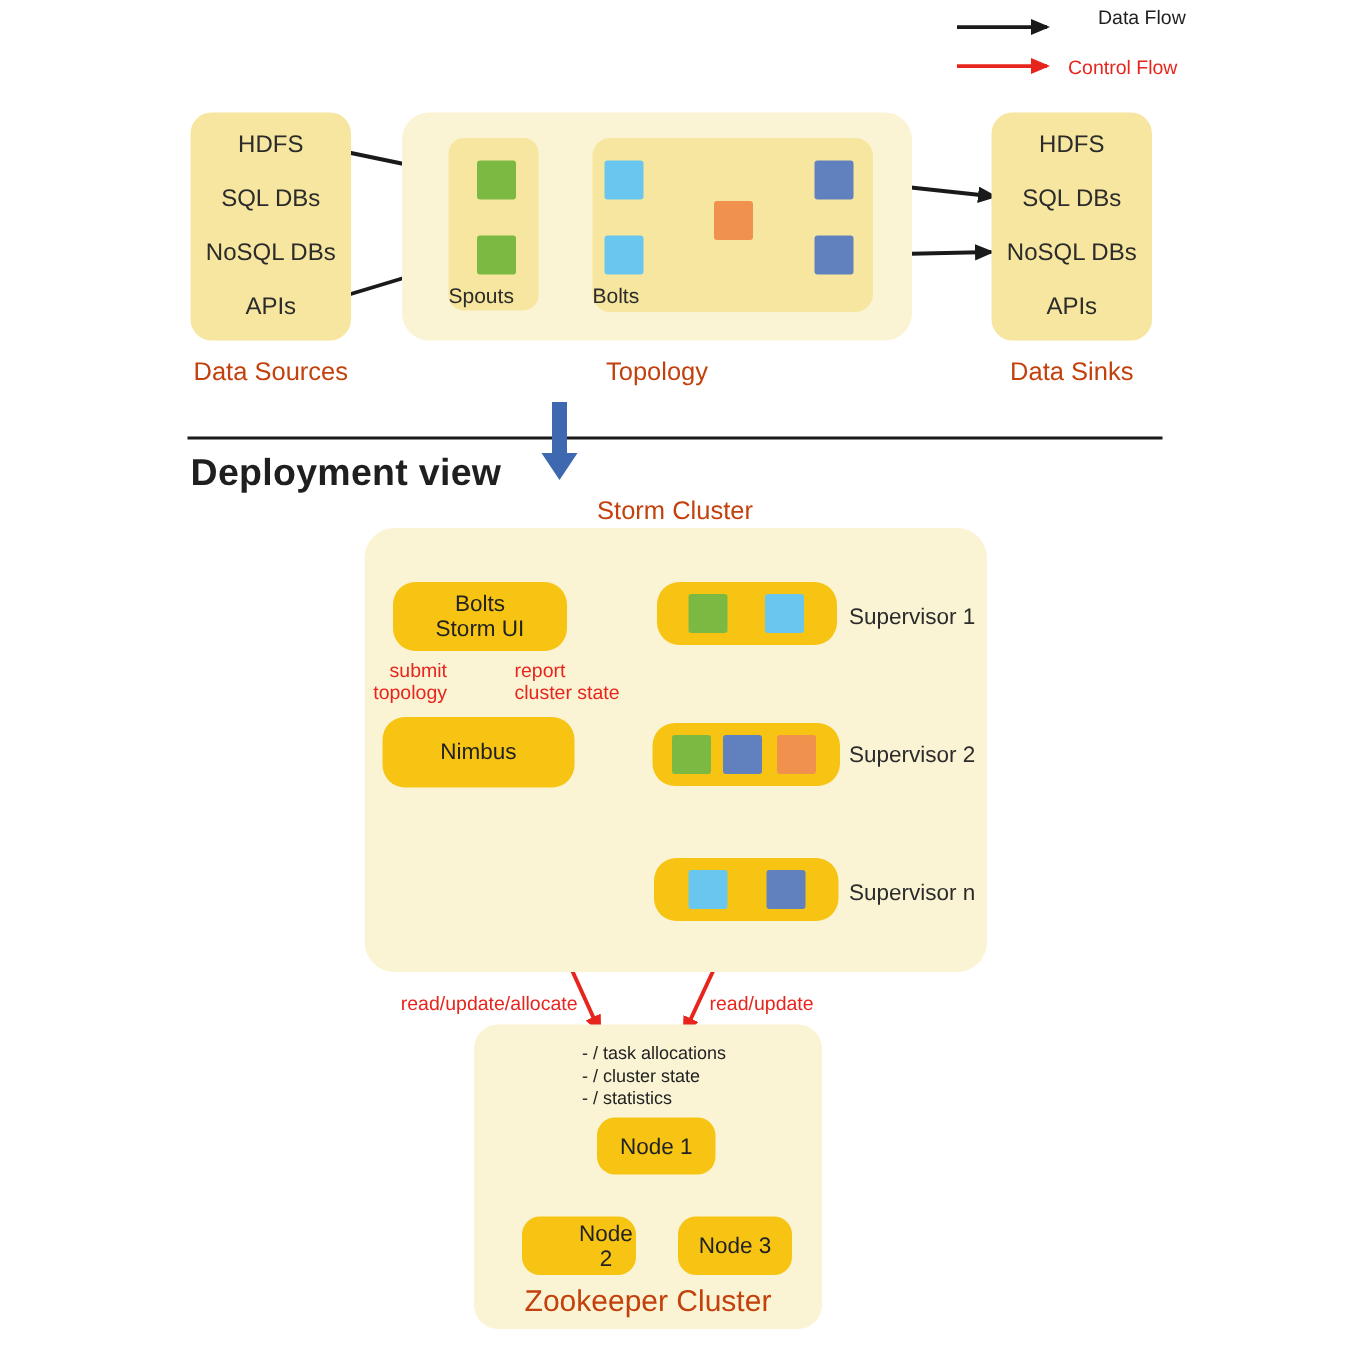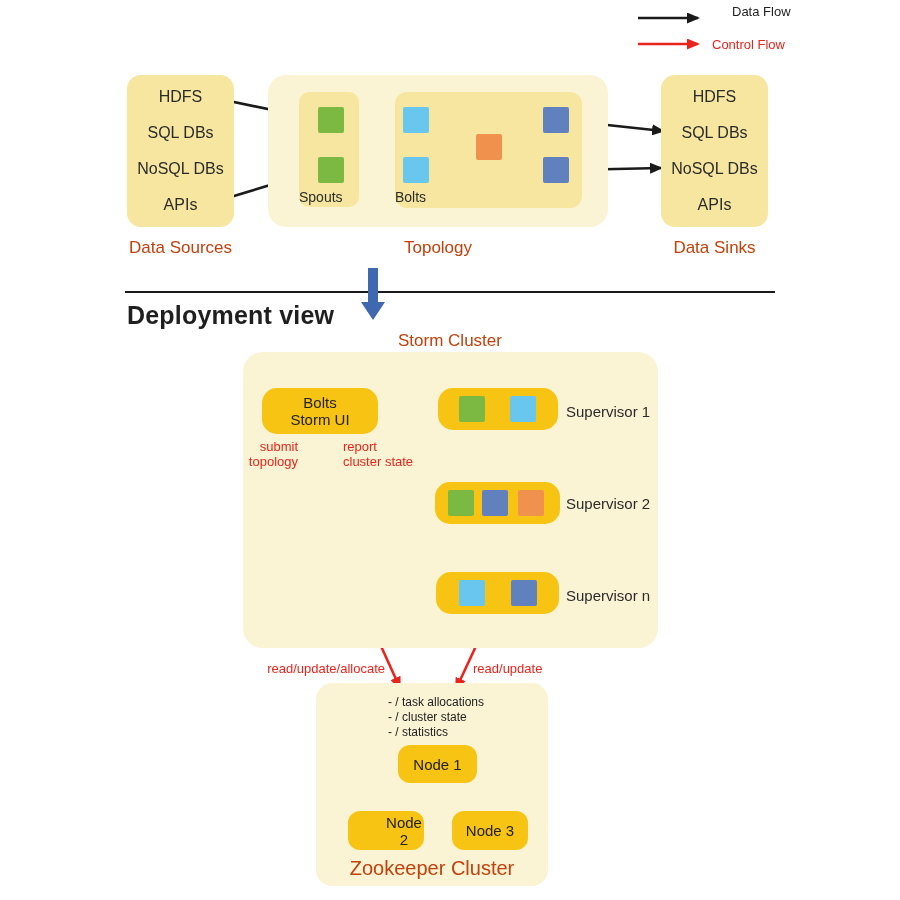--- a/index.html
+++ b/index.html
@@ -126,20 +126,21 @@
   <div class="row-label" style="left:661px; top:196px; width:107px;">APIs</div>
   <div class="caption" style="left:661px; top:238px; width:107px;">Data Sinks</div>
 
   <div class="view-title" style="left:127px; top:301px;">Deployment view</div>
   <div class="caption" style="left:350px; top:331px; width:200px;">Storm Cluster</div>
 
   <div class="panel-pale" style="left:243px; top:352px; width:415px; height:296px; border-radius:20px;"></div>
 
   <div class="panel-gold gold-center" style="left:262px; top:388px; width:116px; height:46px; white-space:pre-line;">Bolts
 Storm UI</div>
+  <div class="panel-gold gold-center" style="left:255px; top:478px; width:128px; height:47px;">Nimbus</div>
 
   <div class="red-label" style="left:235px; top:440px; width:63px; text-align:right;">submit
 topology</div>
   <div class="red-label" style="left:343px; top:440px; width:90px;">report
 cluster state</div>
 
   <div class="panel-gold" style="left:438px; top:388px; width:120px; height:42px;"></div>
   <div class="sq green" style="left:459px; top:396px;"></div>
   <div class="sq cyan" style="left:510px; top:396px;"></div>
   <div class="row-label" style="left:566px; top:403px; width:110px; text-align:left; font-size:15px;">Supervisor 1</div>

